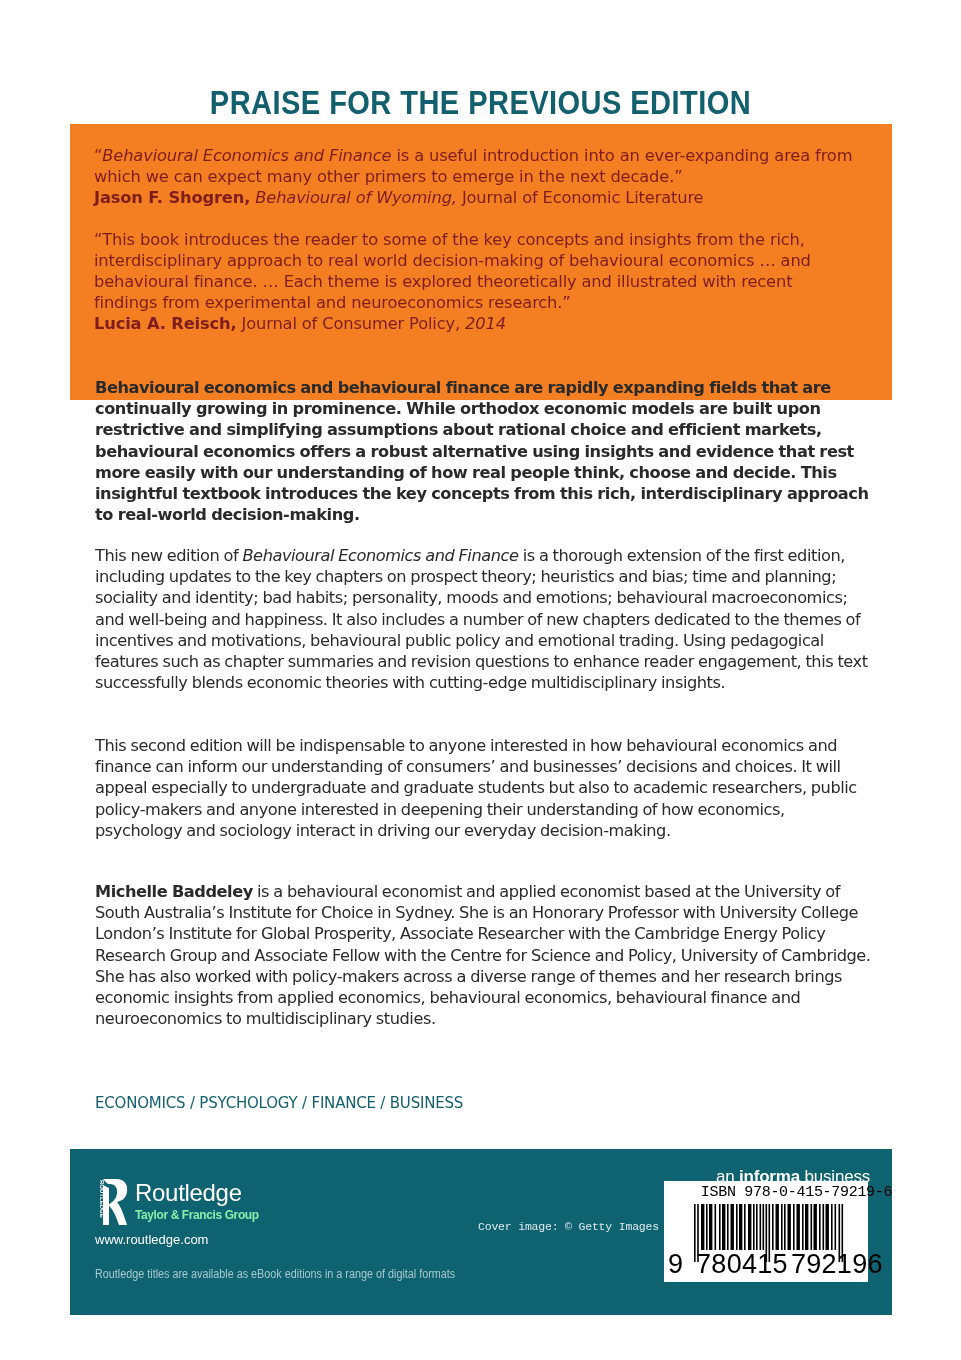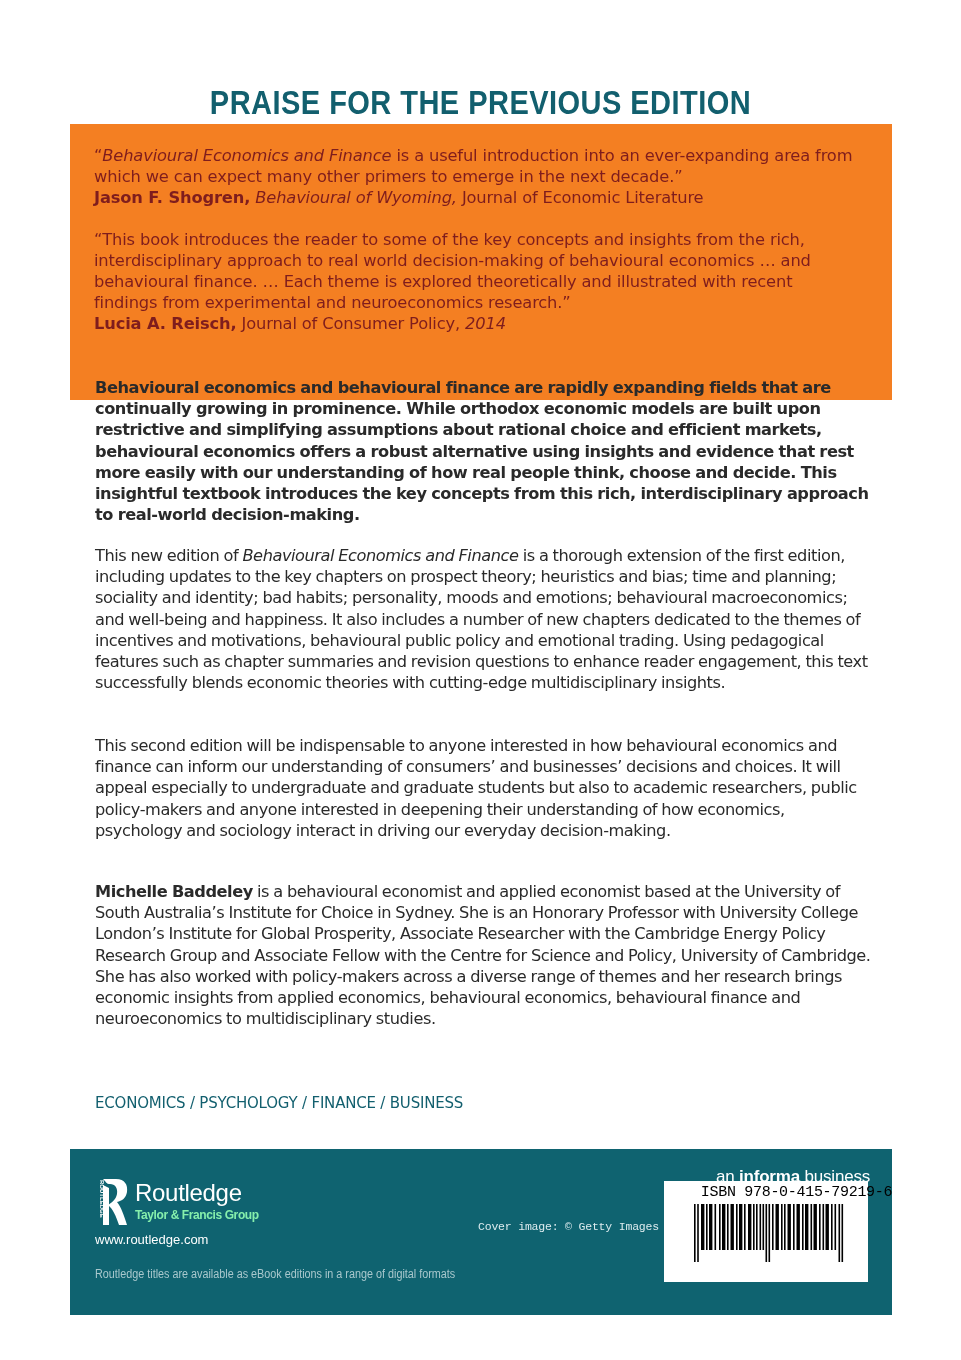--- a/index.html
+++ b/index.html
@@ -295,14 +295,15 @@
         <rect x="119.5" y="0" width="3.4" height="46"></rect>
         <rect x="125" y="0" width="1.6" height="46"></rect>
         <rect x="128.5" y="0" width="1.6" height="46"></rect>
         <rect x="131.5" y="0" width="3.4" height="46"></rect>
         <rect x="137" y="0" width="1.6" height="46"></rect>
         <rect x="140.5" y="0" width="1.6" height="46"></rect>
         <rect x="144.5" y="0" width="1.6" height="58"></rect>
         <rect x="147.5" y="0" width="1.6" height="58"></rect>
       </g>
     </svg>
+    <div class="barcode-digits"><span class="lead">9</span><span class="grp1">780415</span><span class="grp2">792196</span></div>
   </div>
 </footer>
 
 </body></html>

